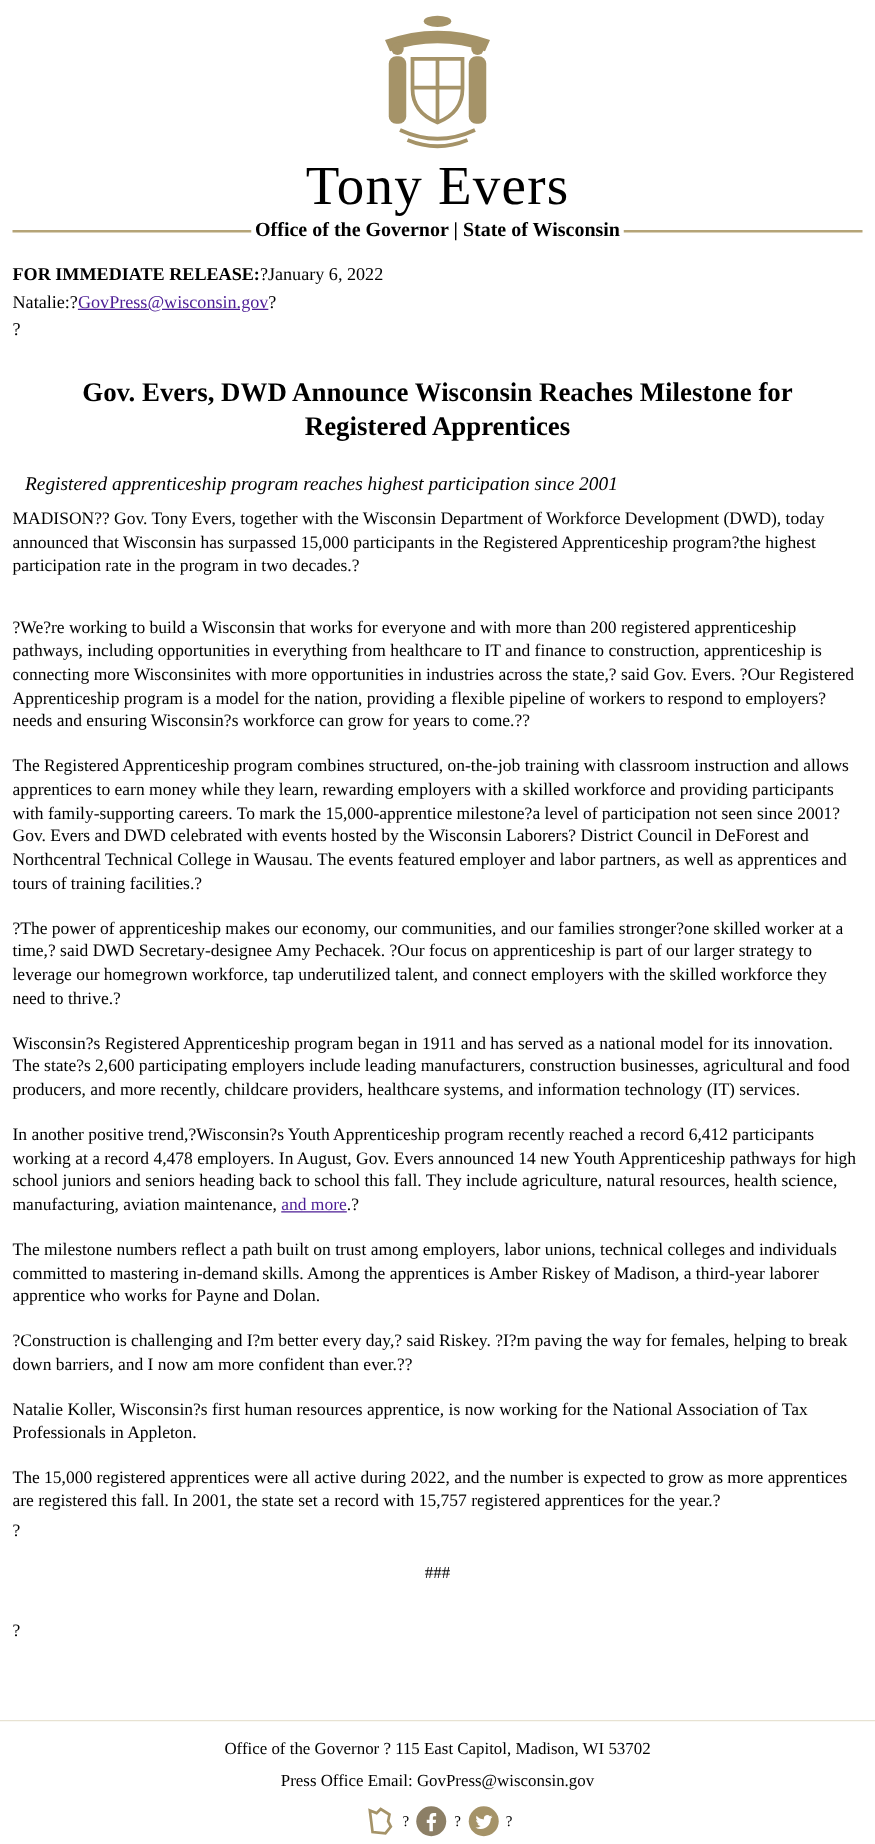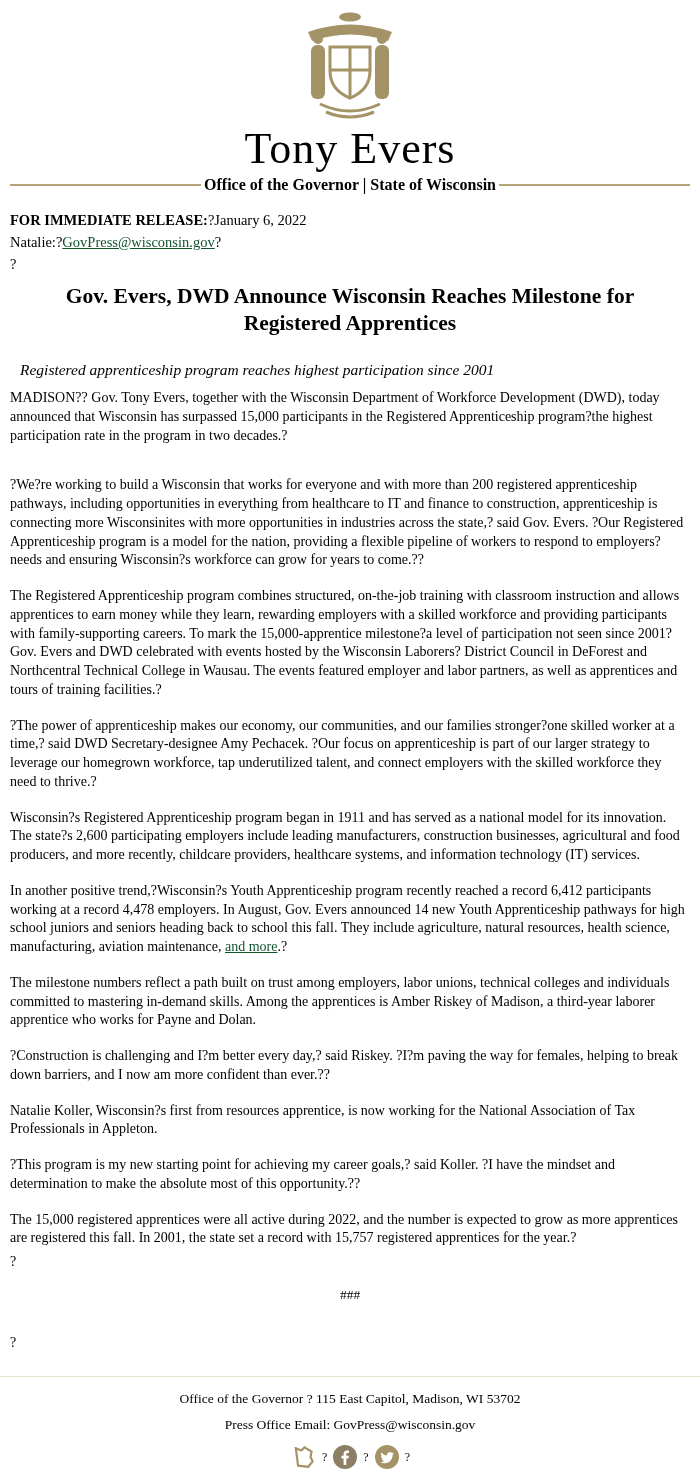--- a/index.html
+++ b/index.html
@@ -10,24 +10,24 @@
   .header { text-align:center; padding-top:8px; }
   .seal { display:flex; justify-content:center; }
   .gov-name { font-size:44px; letter-spacing:1px; line-height:1.05; margin-top:2px; }
   .tagline-row { display:flex; align-items:center; gap:3px; padding:2px 10px 0 10px; margin-top:2px; }
   .tagline-row .rule { flex:1; height:2px; background:#b5a477; }
   .tagline { font-size:16px; font-weight:bold; white-space:nowrap; }
 
   
   .release { margin:16px 10px 0 10px; font-size:14.5px; line-height:1.5; }
   .release .label { font-weight:bold; }
-  a.link { color:#14532d; text-decoration:underline; cursor:pointer; }
+  a.link { color:#4c1d95; text-decoration:underline; cursor:pointer; }
 
   
-  .title { font-size:21.5px; font-weight:bold; text-align:center; margin:8px 30px 10px 30px; line-height:1.25; }
+  .title { font-size:21.5px; font-weight:bold; text-align:center; margin:26px 30px 10px 30px; line-height:1.25; }
   .subtitle { font-style:italic; text-align:left; font-size:15.5px; margin:14px 20px 10px 20px; }
   .para { margin:0 10px 17px 10px; font-size:14px; line-height:1.34; }
   .para.gap-lg { margin-bottom:31px; }
   .para.tight { margin-bottom:5px; }
   .center { text-align:center; }
   .hashes { margin:10px 0 18px 0; font-size:13.5px; }
   .trail-q { margin:14px 10px 12px 10px; font-size:14px; }
 
   
   .footer { border-top:1px solid #e7e2d2; margin-top:auto; padding-top:10px; text-align:center; }
@@ -80,22 +80,21 @@
   <div class="subtitle">Registered apprenticeship program reaches highest participation since 2001</div>
 
   <p class="para gap-lg">MADISON?? Gov. Tony Evers, together with the Wisconsin Department of Workforce Development (DWD), today announced that Wisconsin has surpassed 15,000 participants in the Registered Apprenticeship program?the highest participation rate in the program in two decades.?</p>
   <p class="para">?We?re working to build a Wisconsin that works for everyone and with more than 200 registered apprenticeship pathways, including opportunities in everything from healthcare to IT and finance to construction, apprenticeship is connecting more Wisconsinites with more opportunities in industries across the state,? said Gov. Evers. ?Our Registered Apprenticeship program is a model for the nation, providing a flexible pipeline of workers to respond to employers? needs and ensuring Wisconsin?s workforce can grow for years to come.??</p>
   <p class="para">The Registered Apprenticeship program combines structured, on-the-job training with classroom instruction and allows apprentices to earn money while they learn, rewarding employers with a skilled workforce and providing participants with family-supporting careers. To mark the 15,000-apprentice milestone?a level of participation not seen since 2001?Gov. Evers and DWD celebrated with events hosted by the Wisconsin Laborers? District Council in DeForest and Northcentral Technical College in Wausau. The events featured employer and labor partners, as well as apprentices and tours of training facilities.?</p>
   <p class="para">?The power of apprenticeship makes our economy, our communities, and our families stronger?one skilled worker at a time,? said DWD Secretary-designee Amy Pechacek. ?Our focus on apprenticeship is part of our larger strategy to leverage our homegrown workforce, tap underutilized talent, and connect employers with the skilled workforce they need to thrive.?</p>
   <p class="para">Wisconsin?s Registered Apprenticeship program began in 1911 and has served as a national model for its innovation. The state?s 2,600 participating employers include leading manufacturers, construction businesses, agricultural and food producers, and more recently, childcare providers, healthcare systems, and information technology (IT) services.</p>
   <p class="para"><span>In another positive trend,?Wisconsin?s Youth Apprenticeship program recently reached a record 6,412 participants working at a record 4,478 employers. In August, Gov. Evers announced 14 new Youth Apprenticeship pathways for high school juniors and seniors heading back to school this fall. They include agriculture, natural resources, health science, manufacturing, aviation maintenance, </span><a class="link" href="#">and more</a><span>.?</span></p>
   <p class="para">The milestone numbers reflect a path built on trust among employers, labor unions, technical colleges and individuals committed to mastering in-demand skills. Among the apprentices is Amber Riskey of Madison, a third-year laborer apprentice who works for Payne and Dolan.</p>
   <p class="para">?Construction is challenging and I?m better every day,? said Riskey. ?I?m paving the way for females, helping to break down barriers, and I now am more confident than ever.??</p>
-  <p class="para">Natalie Koller, Wisconsin?s first from resources apprentice, is now working for the National Association of Tax Professionals in Appleton.</p>
-  <p class="para">?This program is my new starting point for achieving my career goals,? said Koller. ?I have the mindset and determination to make the absolute most of this opportunity.??</p>
+  <p class="para">Natalie Koller, Wisconsin?s first human resources apprentice, is now working for the National Association of Tax Professionals in Appleton.</p>
   <p class="para tight">The 15,000 registered apprentices were all active during 2022, and the number is expected to grow as more apprentices are registered this fall. In 2001, the state set a record with 15,757 registered apprentices for the year.?</p>
   <p class="para tight">?</p>
   <p class="hashes center">###</p>
   <p class="trail-q">?</p>
 
   <div class="footer">
     <div class="footer-line">Office of the Governor ? 115 East Capitol, Madison, WI 53702</div>
     <div class="footer-line">Press Office Email: GovPress@wisconsin.gov</div>
 
     <div class="social-row">

